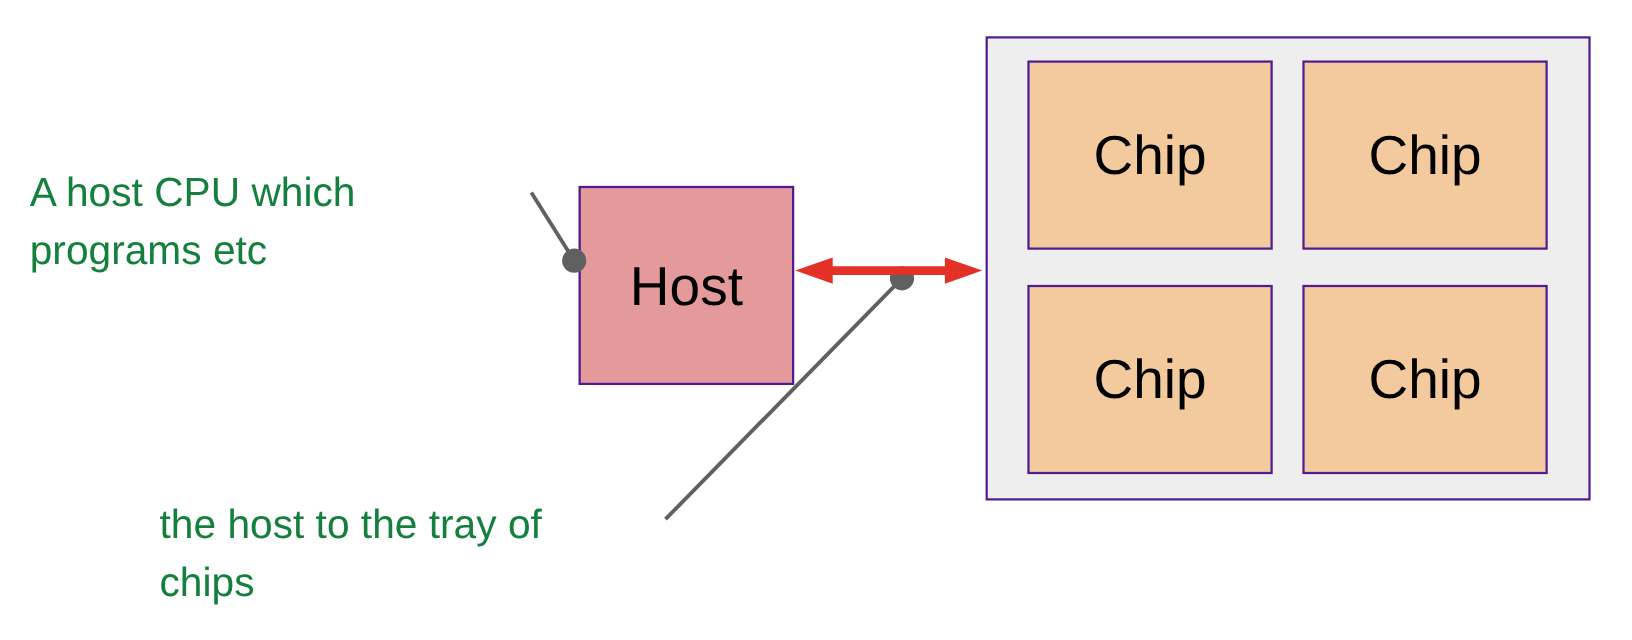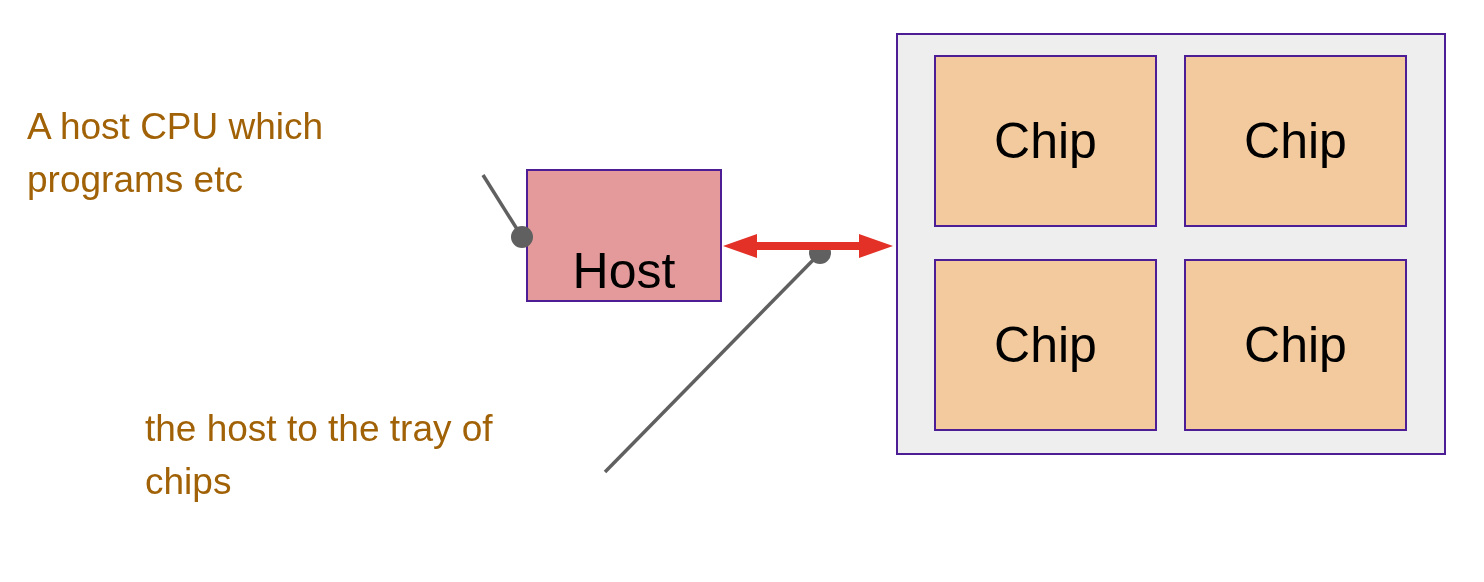--- a/index.html
+++ b/index.html
@@ -10,37 +10,37 @@
     height: 582px;
     background: #ffffff;
     font-family: "Liberation Sans", sans-serif;
     color: #000000;
     overflow: hidden;
   }
   .note {
     position: absolute;
     font-size: 37px;
     line-height: 53px;
-    color: #a16207;
+    color: #15803d;
     white-space: nowrap;
+    margin-top: 48px;
   }
   .note-host { left: 27px; top: 100px; }
   .note-pcie { left: 145px; top: 402px; }
   .shape-box {
     position: absolute;
     border: 2px solid #4c1d95;
     display: flex;
     align-items: center;
     justify-content: center;
   }
   .host-box {
     left: 526px; top: 169px;
-    width: 196px; height: 133px;
+    width: 196px; height: 181px;
     background: #e49a9a;
-    align-items: flex-end;
   }
   .host-label, .chip-label {
     font-size: 50px;
     color: #000000;
   }
   .tray {
     left: 896px; top: 33px;
     width: 550px; height: 422px;
     background: #eeeeee;
   }

